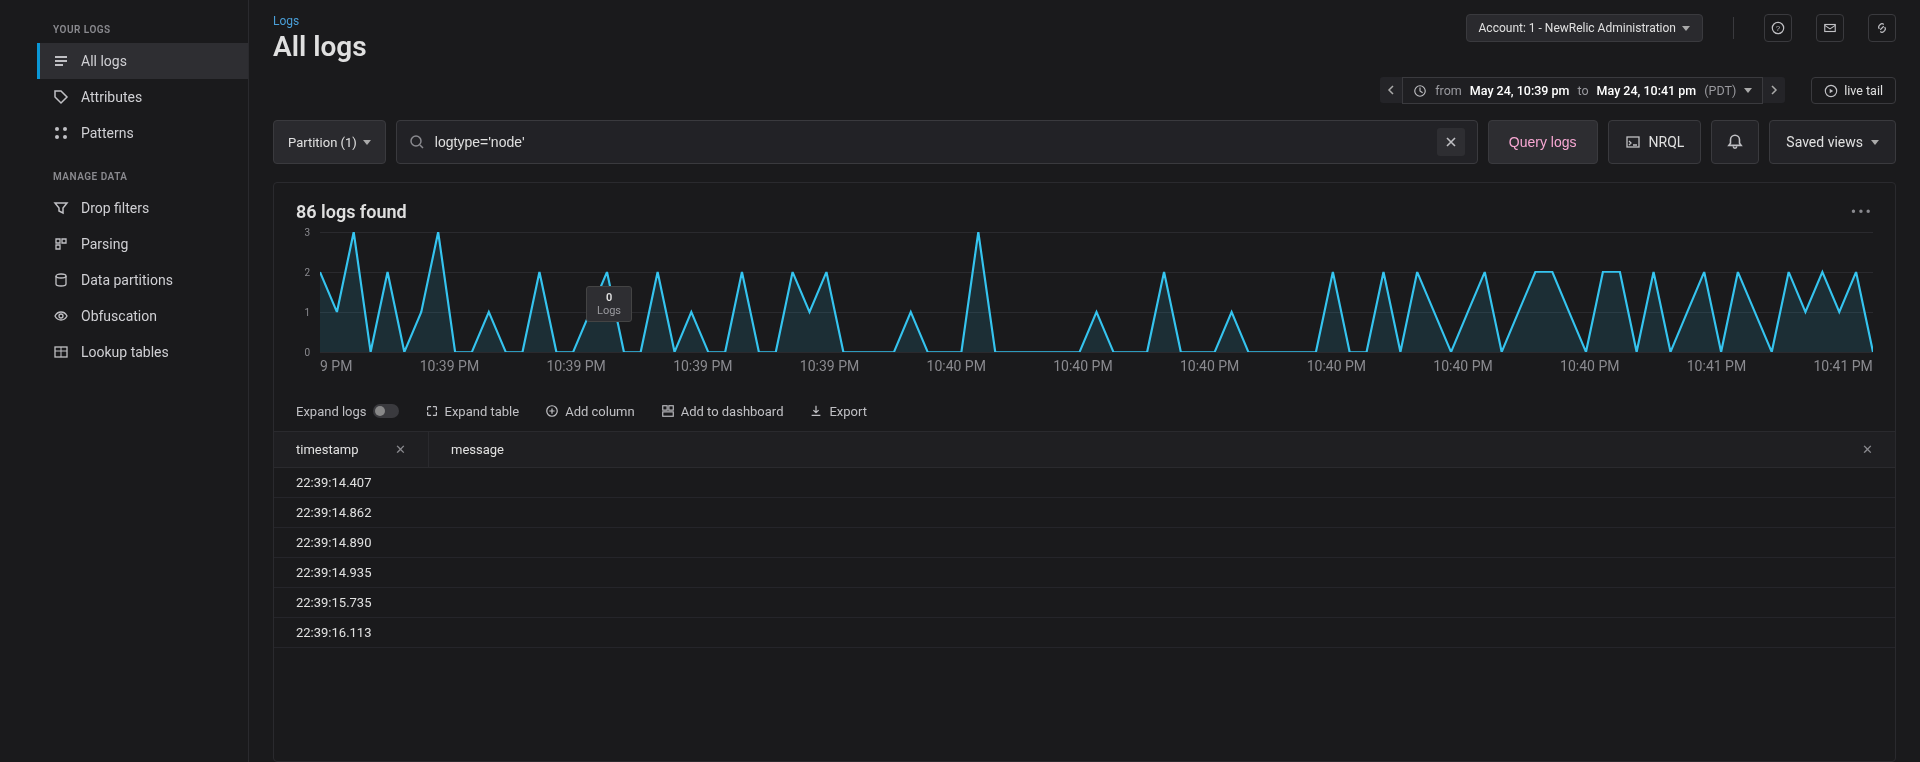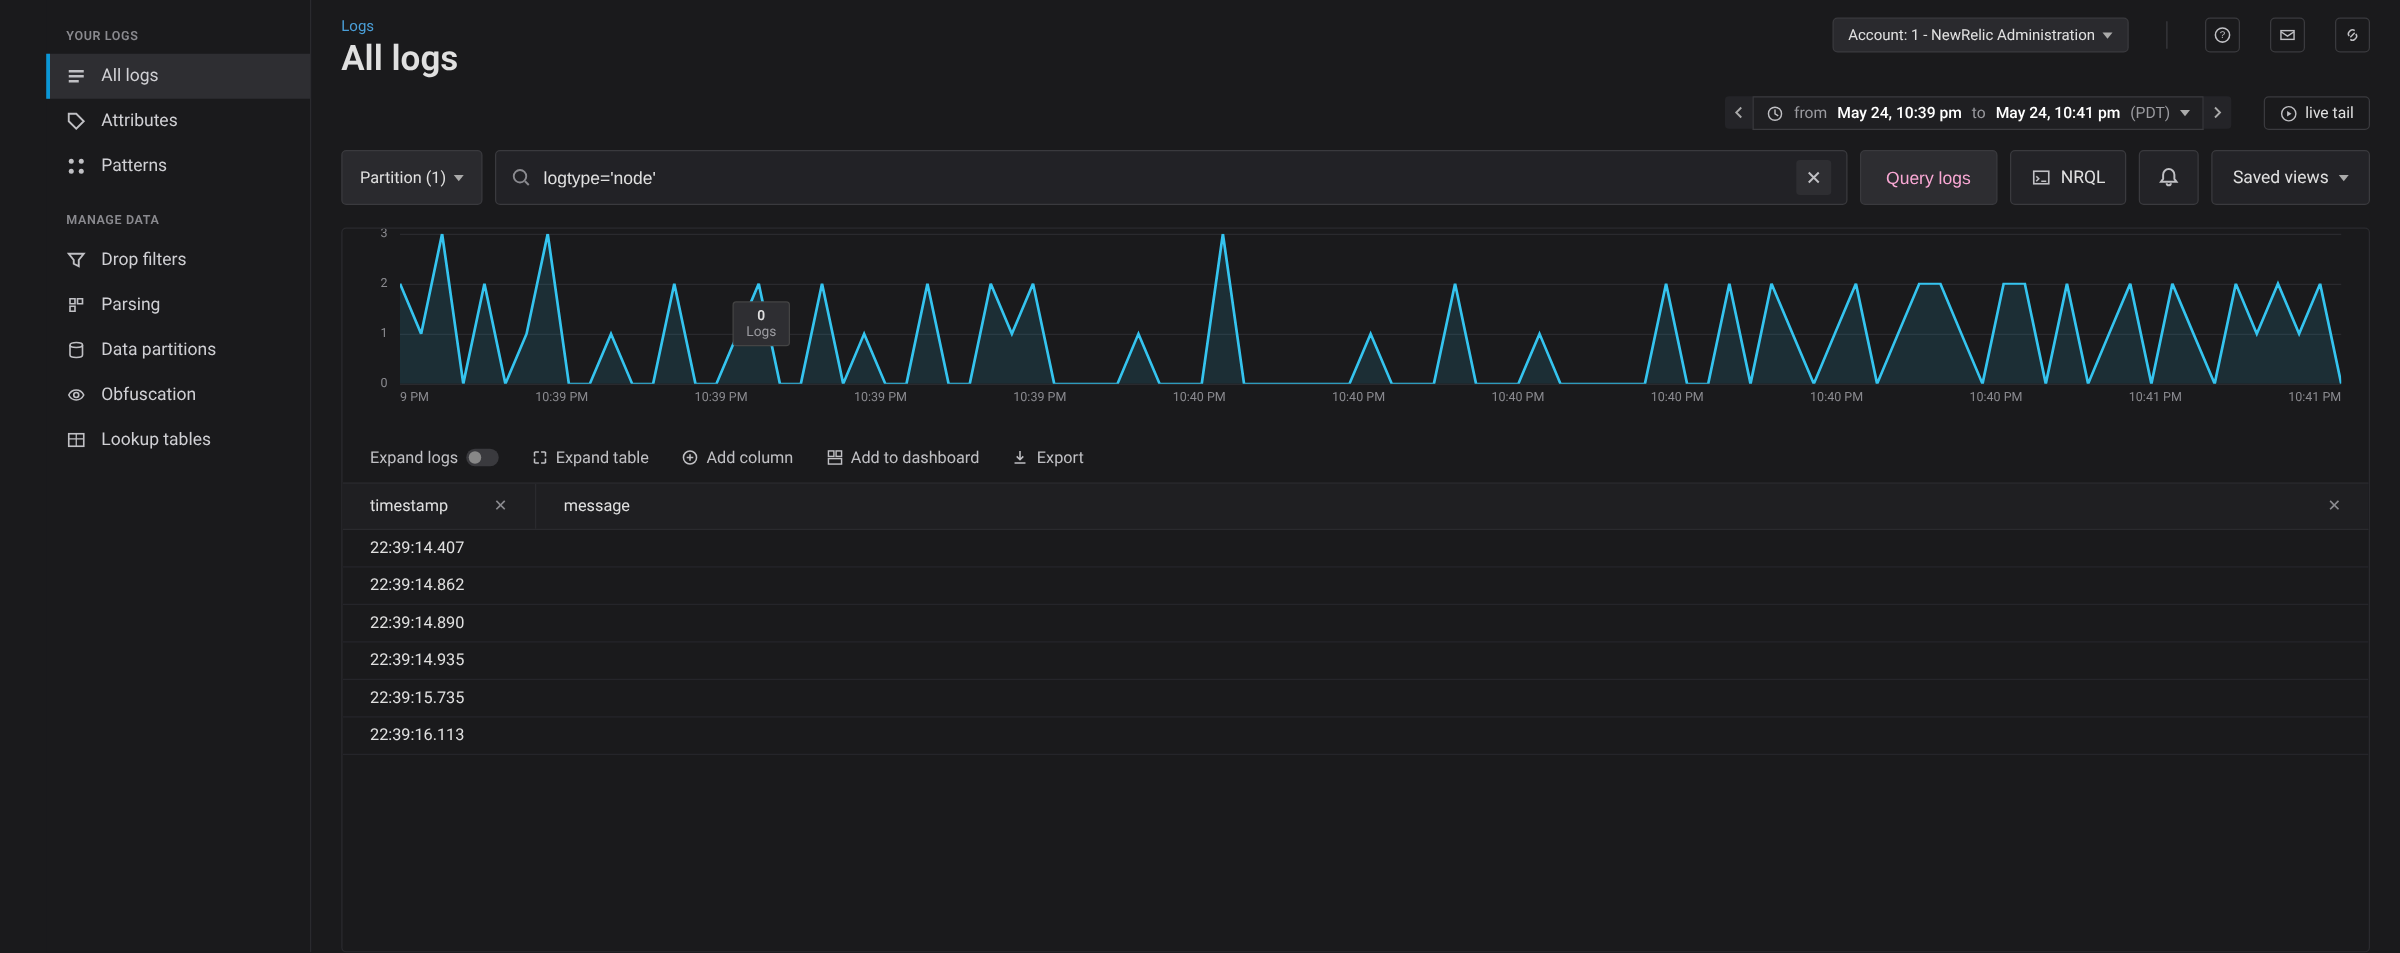--- a/index.html
+++ b/index.html
@@ -134,21 +134,21 @@
   display:flex; justify-content:space-between; align-items:center;
   padding:18px 22px 6px;
 }
 .results-title { font-size:18px; font-weight:600; }
 .chart-wrap { padding:4px 22px 0; }
 .chart { position:relative; height:160px; }
 .y-axis { position:absolute; left:0; top:0; height:120px; width:18px; }
 .y-tick { position:absolute; right:4px; font-size:10px; color:#8a8a8f; transform:translateY(-50%); }
 .plot { position:absolute; left:24px; right:0; top:0; height:120px; }
 .grid-line { position:absolute; left:0; right:0; height:1px; background:#2a2a2e; }
-.x-axis { position:absolute; left:24px; right:0; top:126px; display:flex; justify-content:space-between; font-size:10px; color:#8a8a8f; }
+.x-axis { position:absolute; left:24px; right:0; top:126px; display:flex; justify-content:space-between; font-size:14px; color:#8a8a8f; }
 .chart-tooltip {
   position:absolute; left:290px; top:54px;
   background:#2e2e32; border:1px solid #444; border-radius:3px;
   padding:4px 10px; font-size:11px; text-align:center;
 }
 .toolbar-row {
   display:flex; align-items:center; gap:26px;
   padding:12px 22px; font-size:13px; color:#c0c0c4;
 }
 .toggle {
@@ -354,20 +354,26 @@
             <path d="M8 2a4 4 0 0 1 4 4v3l1.5 2h-11L4 9V6a4 4 0 0 1 4-4zM6.5 12a1.5 1.5 0 0 0 3 0" fill="none" stroke="#c0c0c4" stroke-width="1.4"></path>
           </svg>
       </div>
       <div class="tool-btn">
         <span>Saved views</span>
         <span class="chev-down"></span>
       </div>
     </div>
 
     <div class="results-area">
+      <div class="results-header">
+        <div class="results-title">86 logs found</div>
+        <div style="cursor:pointer; letter-spacing:2px; color:#8a8a8f;">
+          <span>•••</span>
+        </div>
+      </div>
 
       <div class="chart-wrap">
         <div class="chart">
           <div class="y-axis">
             <div class="y-tick" style="top:0%">3</div>
             <div class="y-tick" style="top:33.3%">2</div>
             <div class="y-tick" style="top:66.6%">1</div>
             <div class="y-tick" style="top:100%">0</div>
           </div>
           <div class="plot" id="plot">

